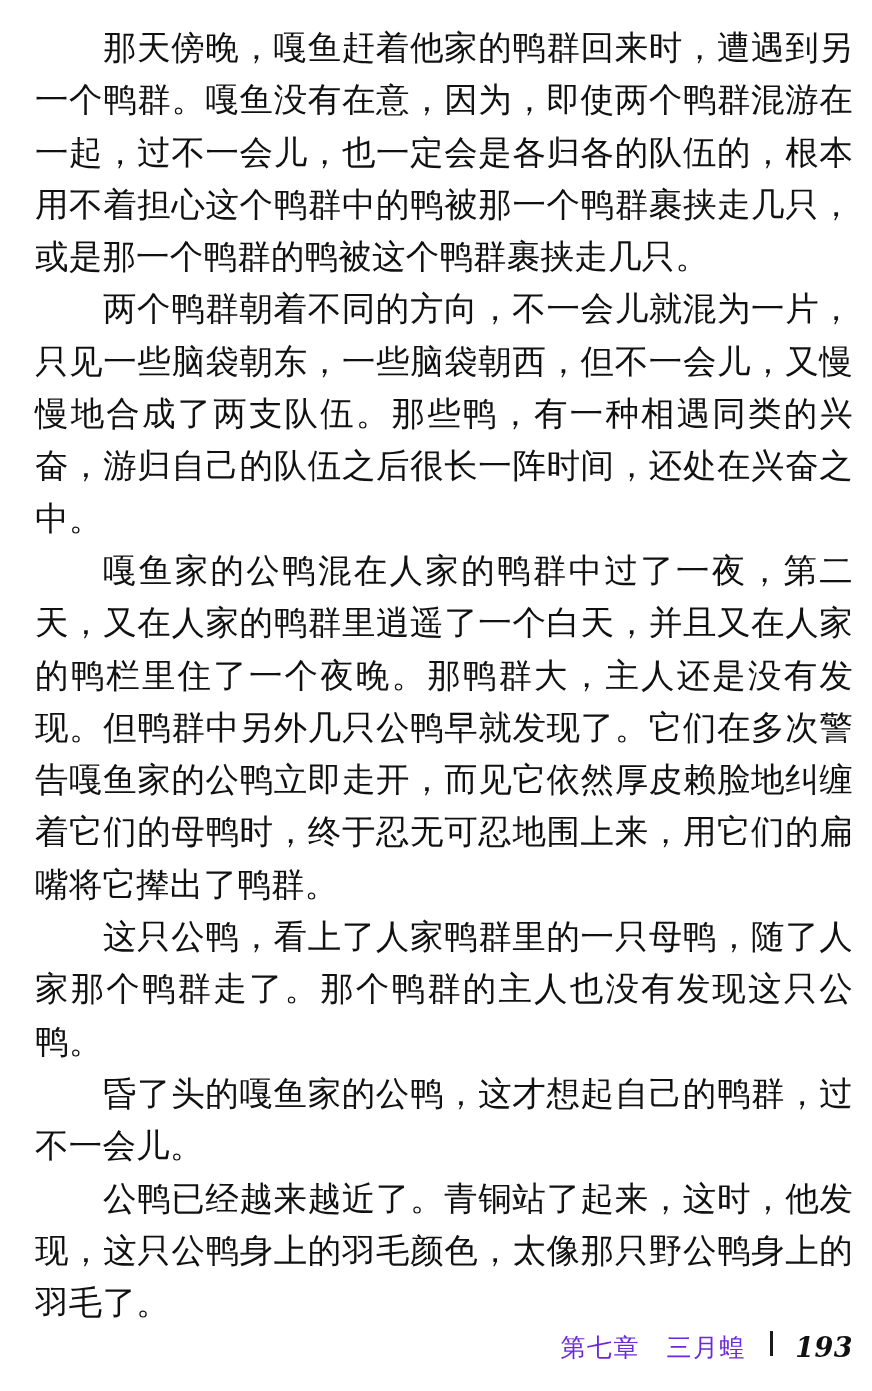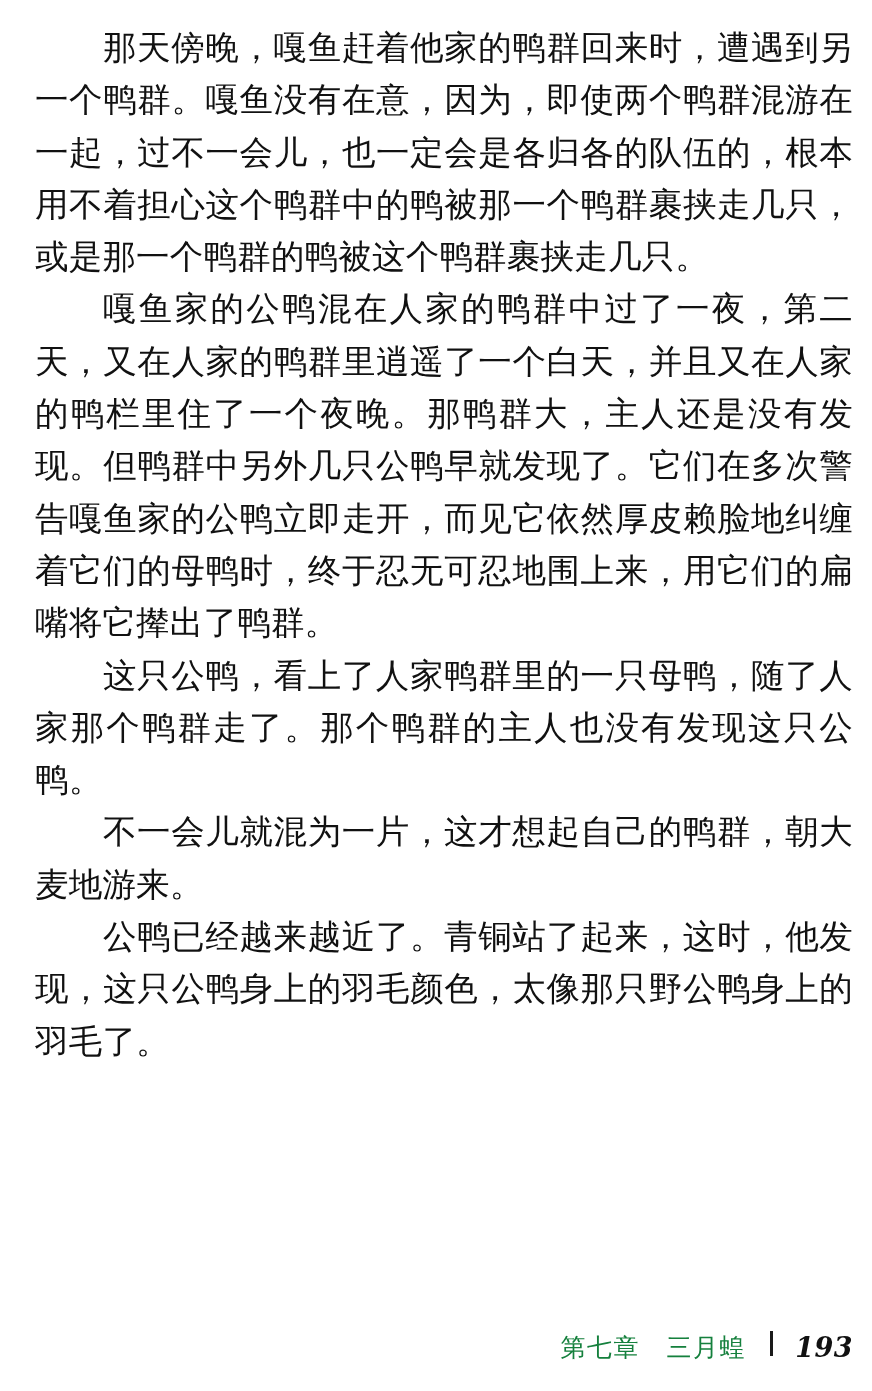--- a/index.html
+++ b/index.html
@@ -53,21 +53,21 @@
     left: 0;
     top: 1331px;
     width: 846px;
     text-align: right;
     white-space: nowrap;
   }
 
   .footer-chapter {
     font-size: 25px;
     letter-spacing: 1.5px;
-    color: #15803d;
+    color: #6d28d9;
     font-family: Liberation Sans, sans-serif;
     vertical-align: middle;
   }
 
   .footer-sep {
     display: inline-block;
     width: 3px;
     height: 25px;
     background: #1a1a1a;
     margin: 0 17px 0 19px;
@@ -85,23 +85,24 @@
     margin-top: 36px;
   }
 </style>
 </head>
 <body>
 
 <div id="page">
 
   <div id="text-body">
     <p class="para">那天傍晚，嘎鱼赶着他家的鸭群回来时，遭遇到另一个鸭群。嘎鱼没有在意，因为，即使两个鸭群混游在一起，过不一会儿，也一定会是各归各的队伍的，根本用不着担心这个鸭群中的鸭被那一个鸭群裹挟走几只，或是那一个鸭群的鸭被这个鸭群裹挟走几只。</p>
+    <p class="para">两个鸭群朝着不同的方向，不一会儿就混为一片，只见一些脑袋朝东，一些脑袋朝西，但不一会儿，又慢慢地合成了两支队伍。那些鸭，有一种相遇同类的兴奋，游归自己的队伍之后很长一阵时间，还处在兴奋之中。</p>
     <p class="para">嘎鱼家的公鸭混在人家的鸭群中过了一夜，第二天，又在人家的鸭群里逍遥了一个白天，并且又在人家的鸭栏里住了一个夜晚。那鸭群大，主人还是没有发现。但鸭群中另外几只公鸭早就发现了。它们在多次警告嘎鱼家的公鸭立即走开，而见它依然厚皮赖脸地纠缠着它们的母鸭时，终于忍无可忍地围上来，用它们的扁嘴将它撵出了鸭群。</p>
     <p class="para">这只公鸭，看上了人家鸭群里的一只母鸭，随了人家那个鸭群走了。那个鸭群的主人也没有发现这只公鸭。</p>
-    <p class="para">不一会儿就混为一片，这才想起自己的鸭群，朝大麦地游来。</p>
+    <p class="para">昏了头的嘎鱼家的公鸭，这才想起自己的鸭群，过不一会儿。</p>
     <p class="para">公鸭已经越来越近了。青铜站了起来，这时，他发现，这只公鸭身上的羽毛颜色，太像那只野公鸭身上的羽毛了。</p>
 
   </div>
 
   <div id="footer">
     <span class="footer-chapter">第七章　三月蝗</span>
     <span class="footer-sep"></span>
     <span class="footer-pageno">193</span>
   </div>
 

